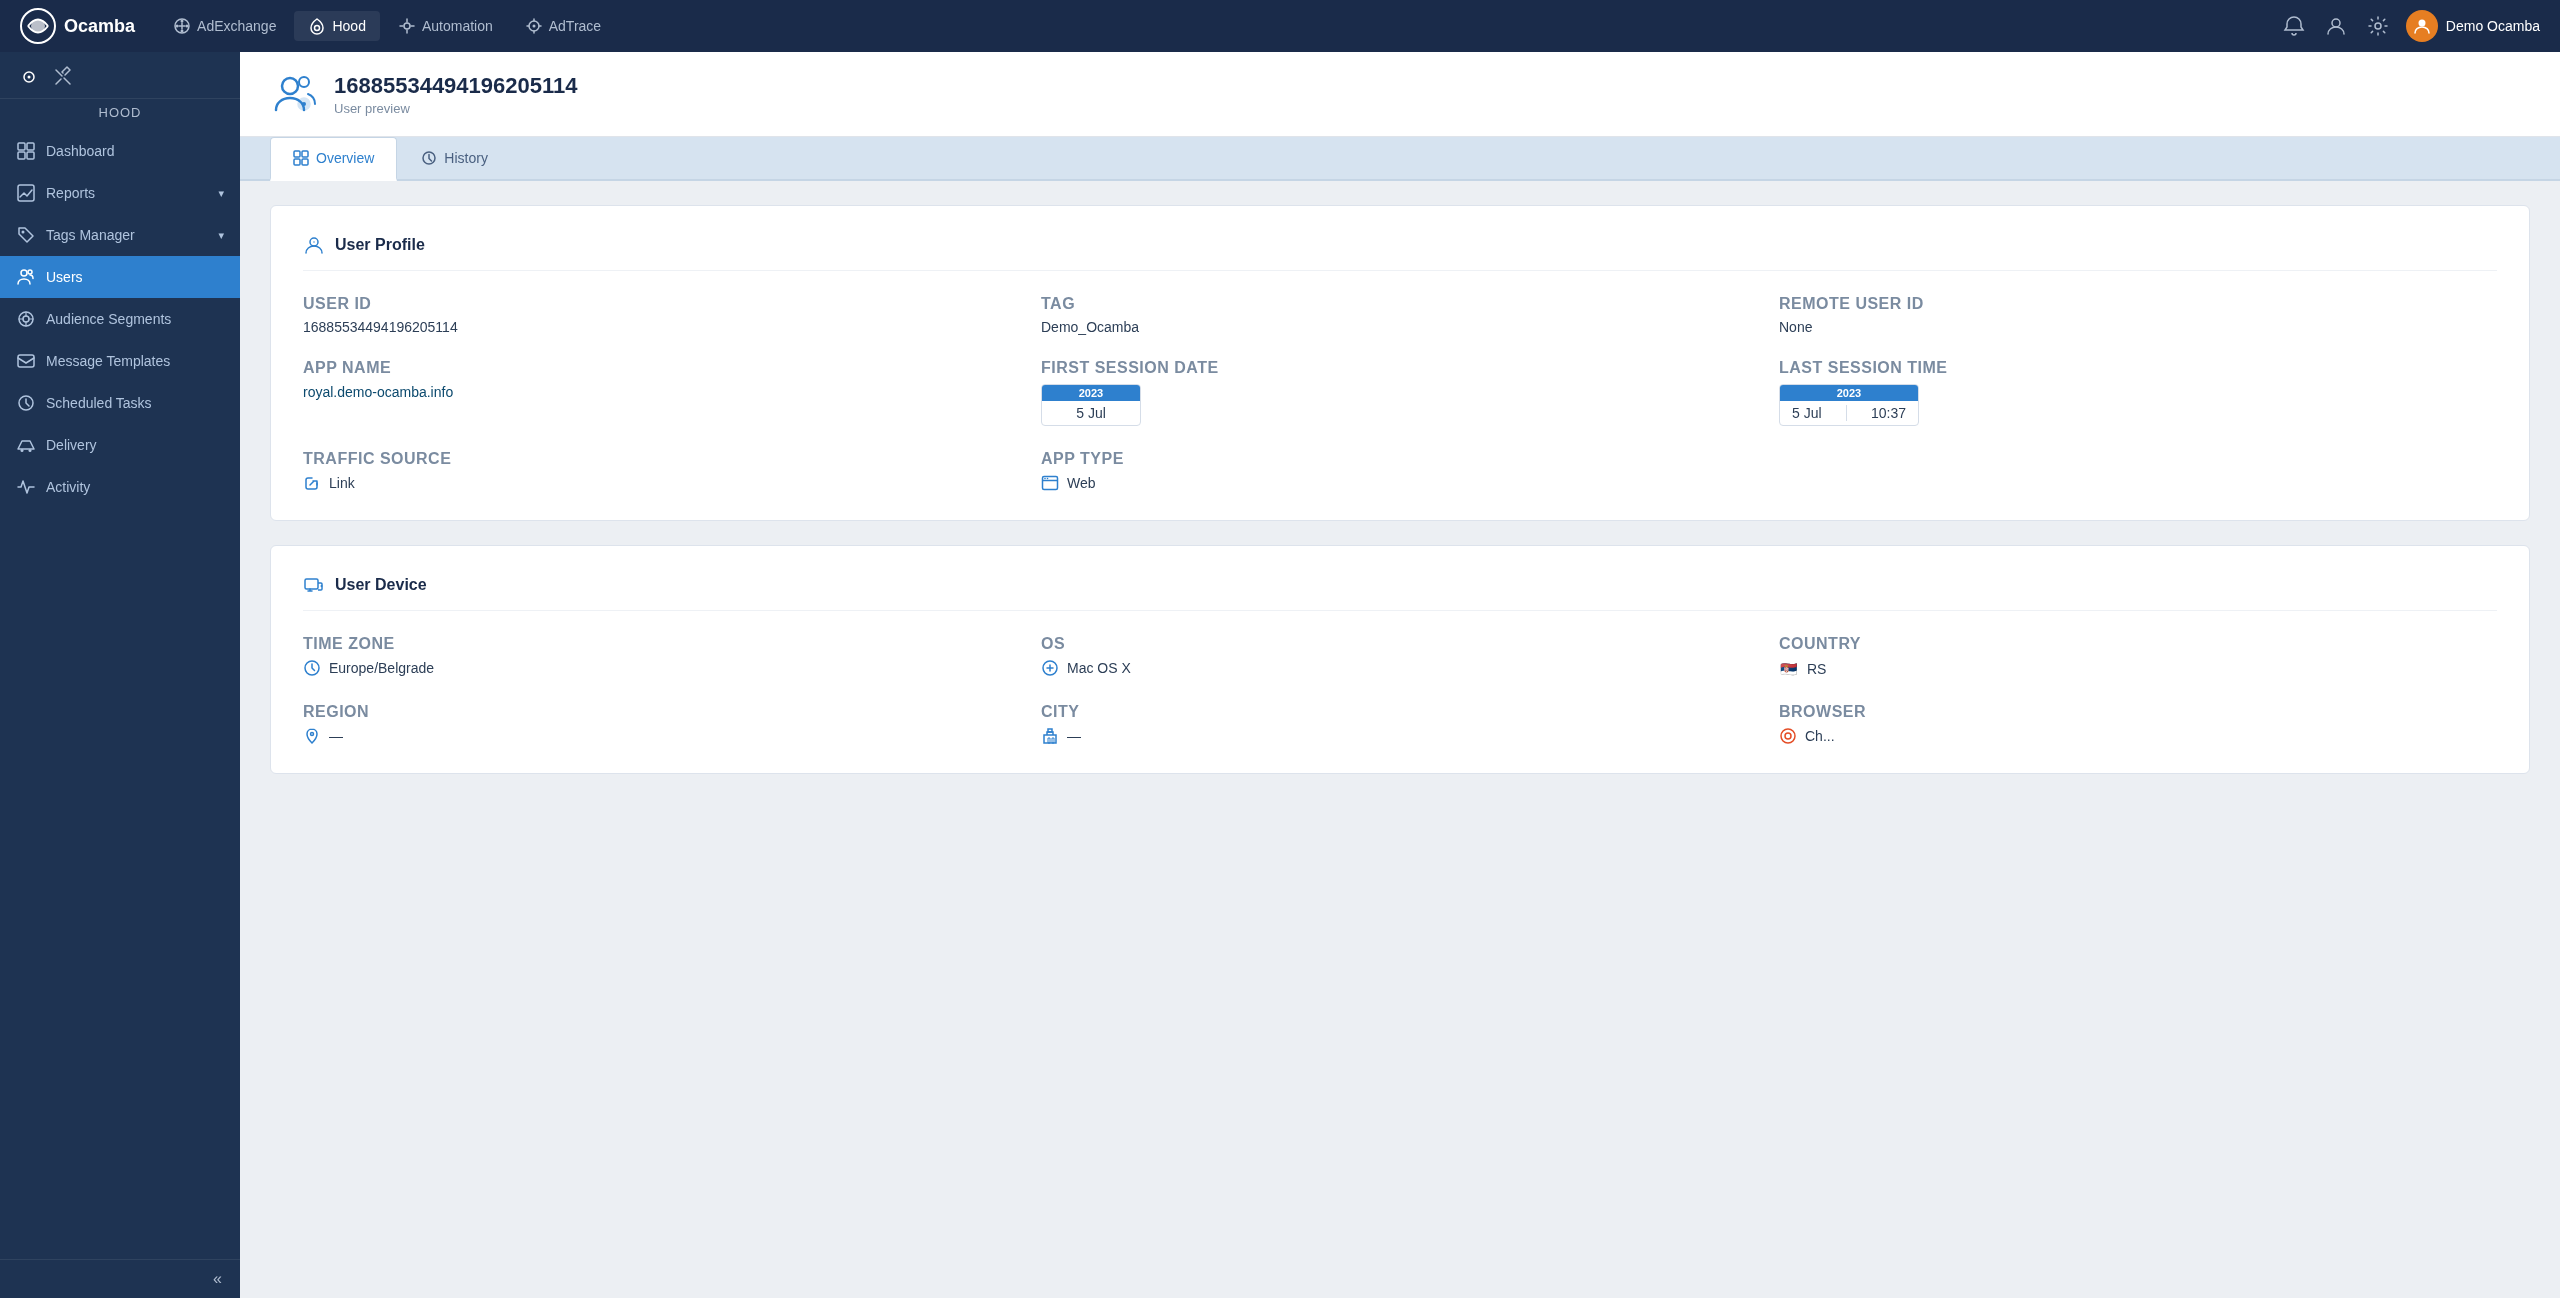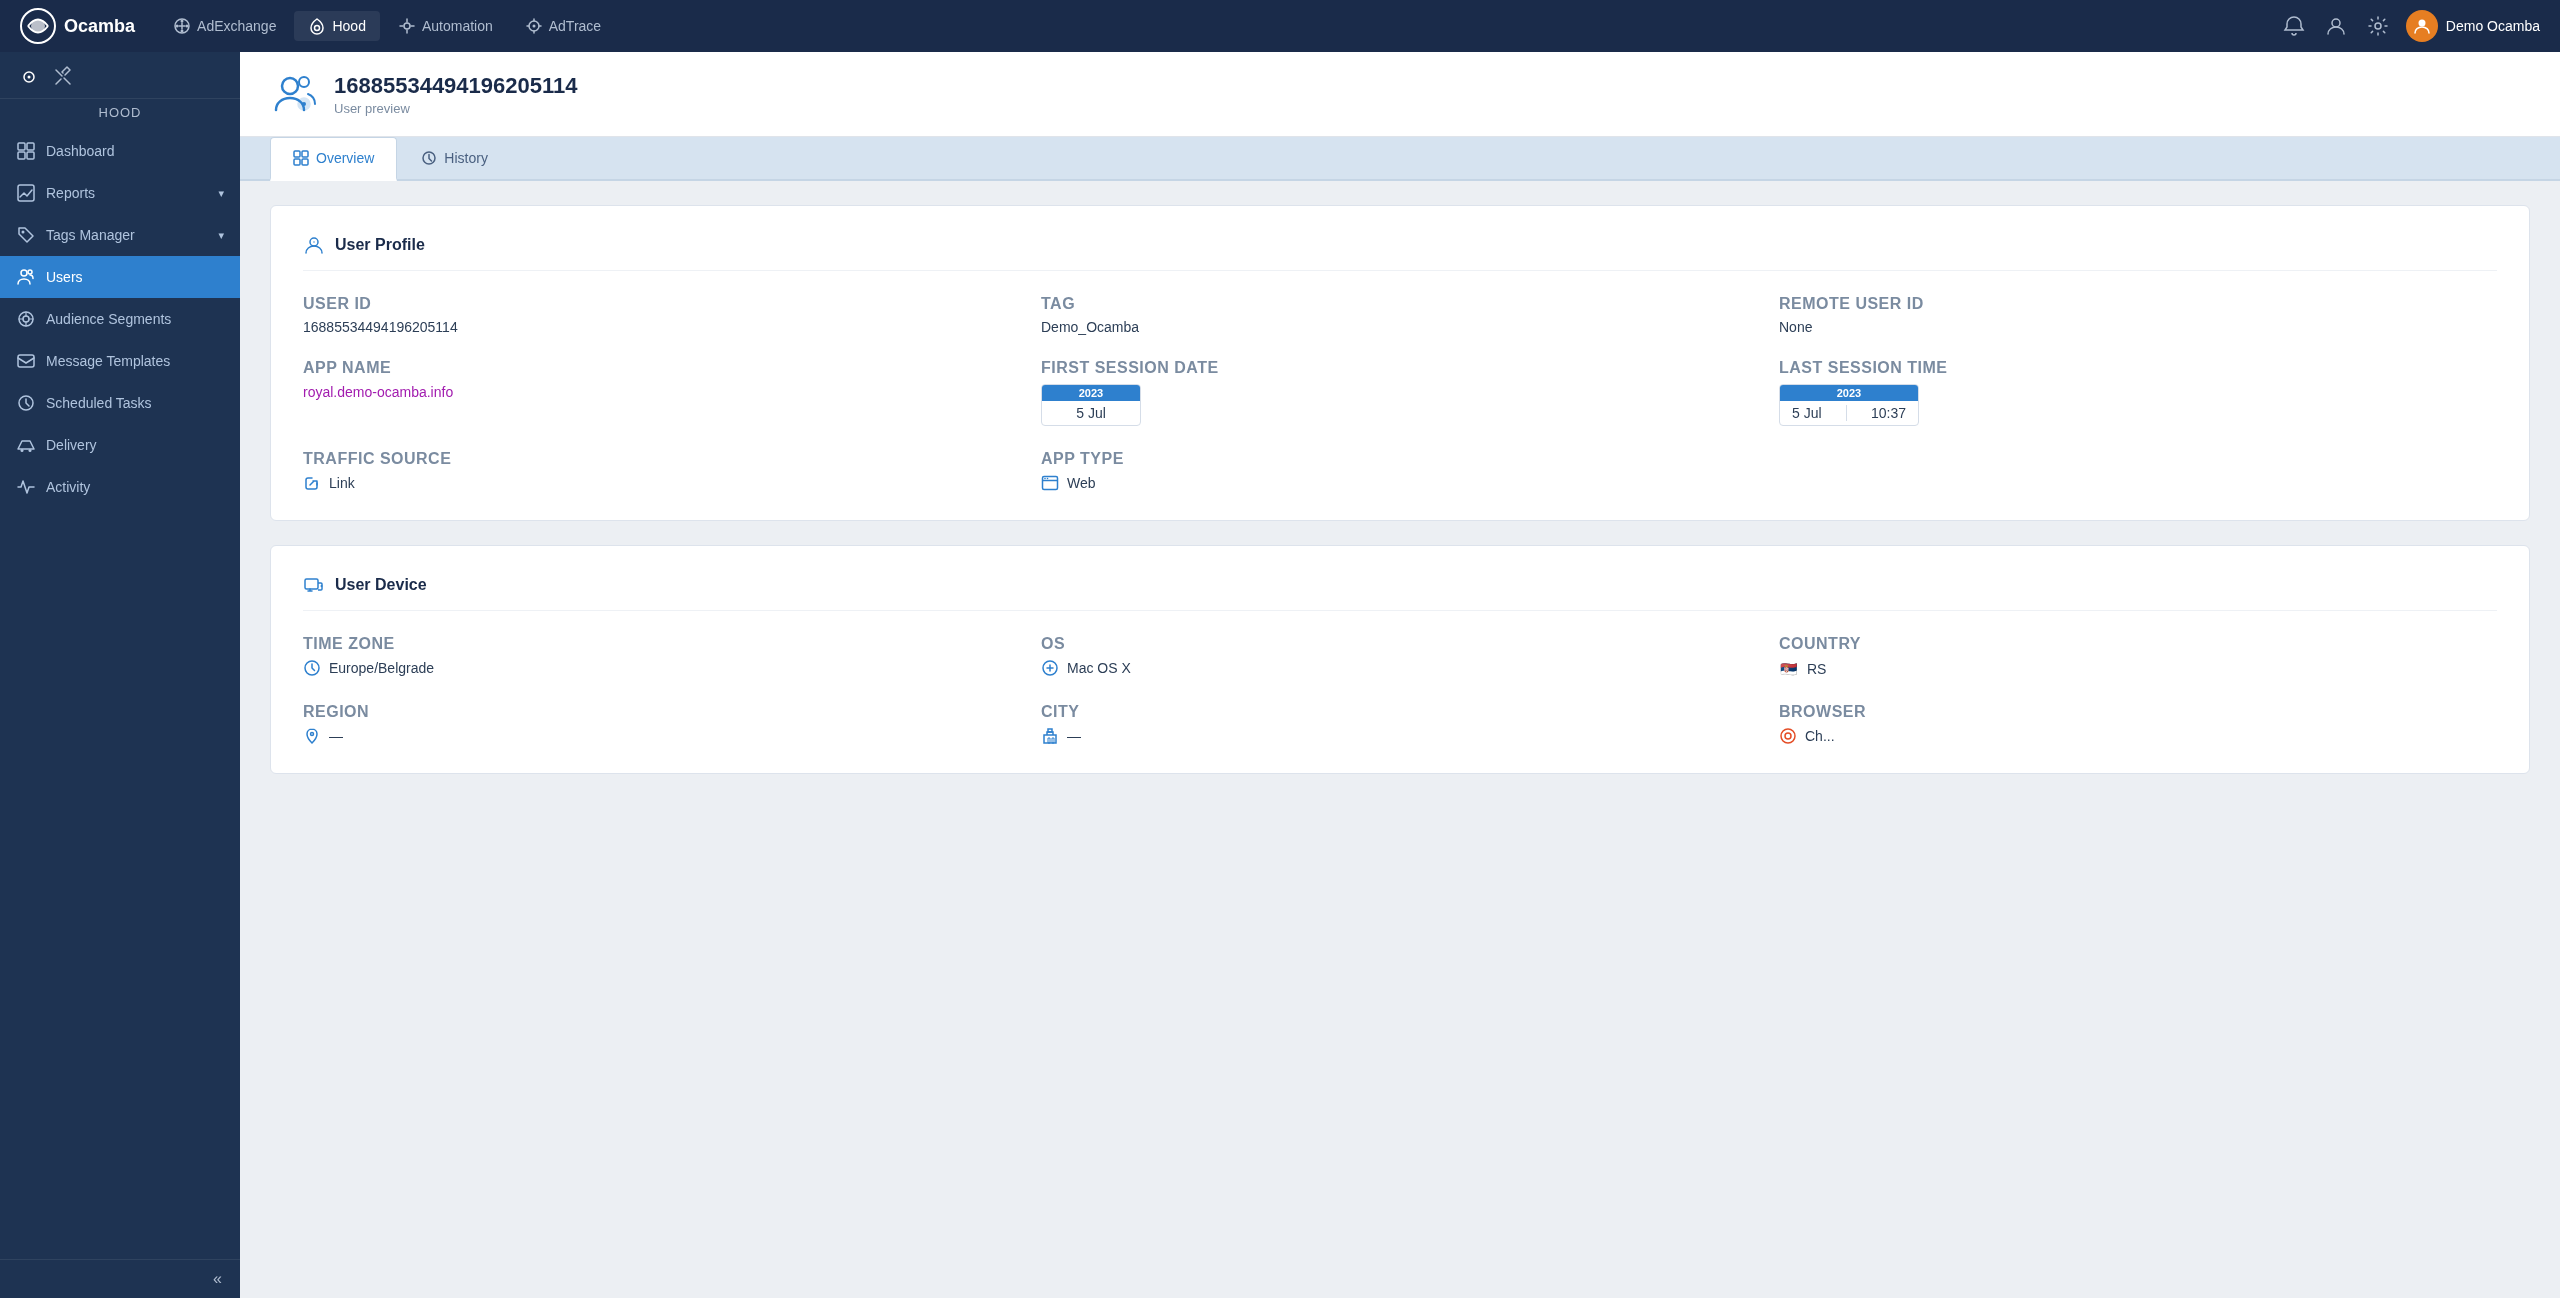--- a/index.html
+++ b/index.html
@@ -271,21 +271,21 @@
       letter-spacing: 0.5px;
       font-weight: 600;
       display: block;
       margin-bottom: 6px;
     }
     .profile-field-value {
       font-size: 14px;
       color: #2c3e56;
     }
     .profile-field-value.link {
-      color: #a21caf;
+      color: #0c4a6e;
       text-decoration: none;
     }
 
     
     .date-badge {
       display: inline-flex;
       flex-direction: column;
       align-items: center;
       background: white;
       border: 1px solid #d5dde8;

